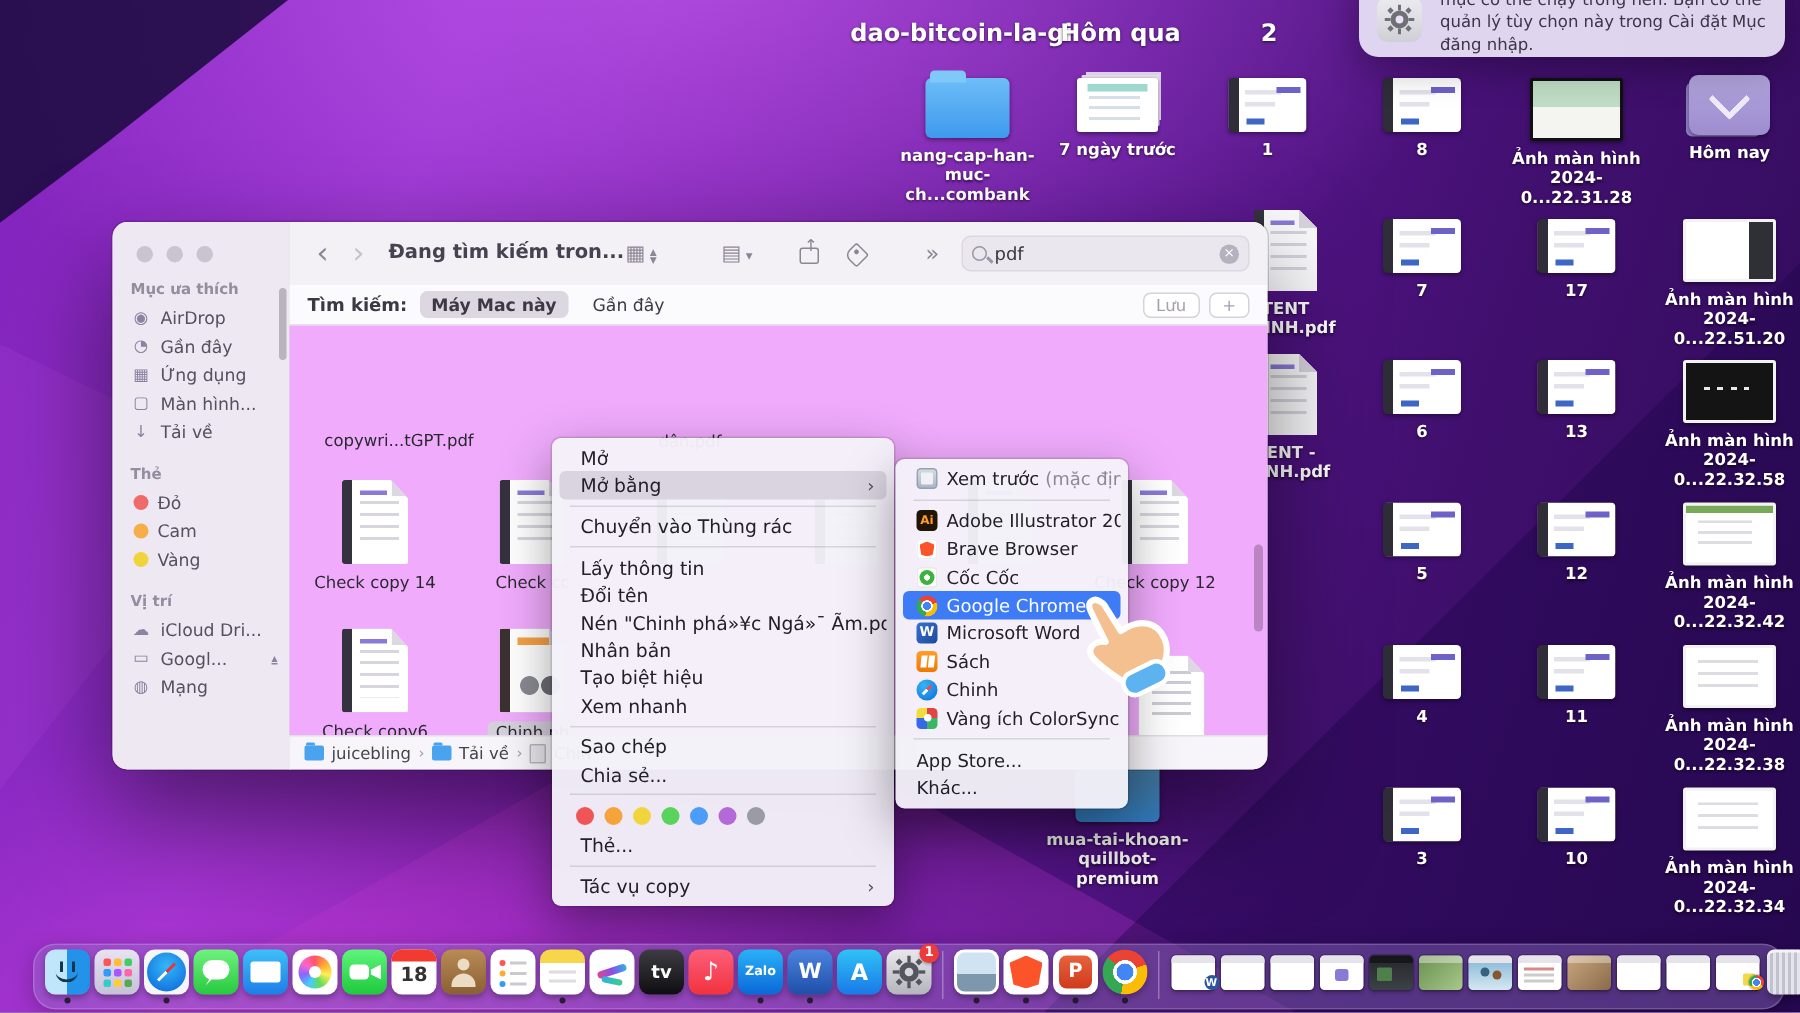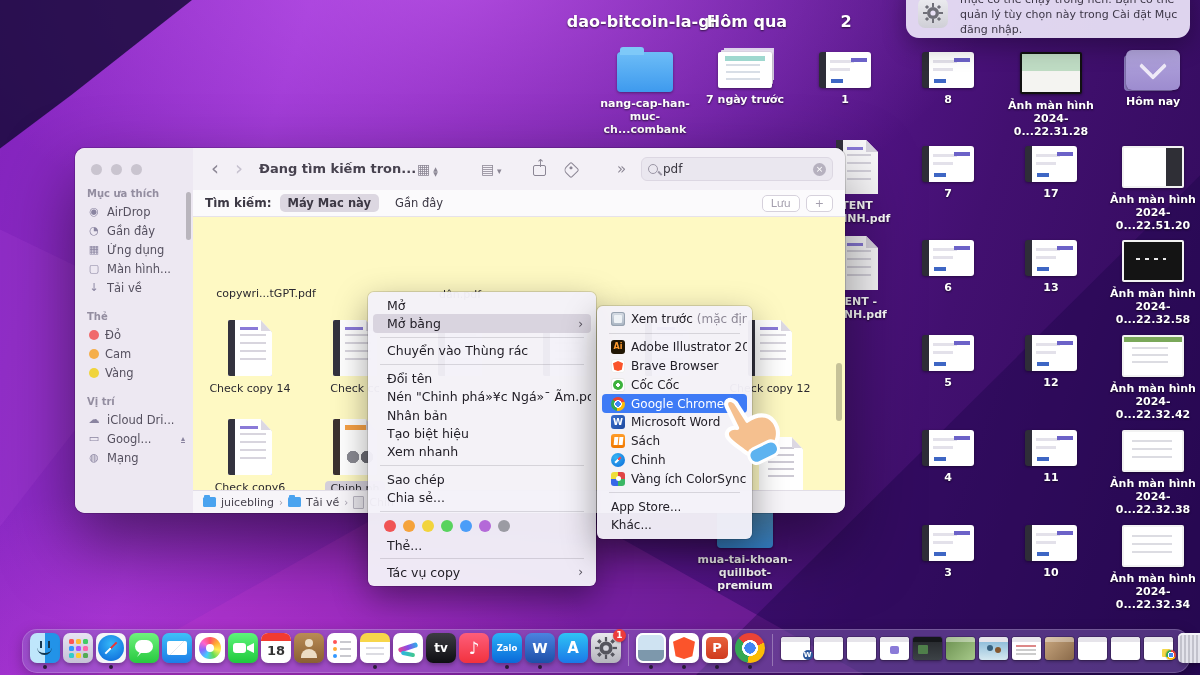--- a/index.html
+++ b/index.html
@@ -95,21 +95,21 @@
   .sq{font-size:12px;color:#3a3740;flex:1;}
   .clearbtn{width:13px;height:13px;border-radius:50%;background:#b6b1bf;color:#fff;font-size:9px;line-height:13px;text-align:center;flex:none;}
 
   .scopebar{position:absolute;left:0;right:0;top:42px;height:27px;background:#fbfafc;border-bottom:1px solid #e6e2ea;display:flex;align-items:center;padding:0 12px;gap:8px;box-sizing:border-box;}
   .scopelabel{font-size:12px;font-weight:bold;color:#3c3844;}
   .pill{font-size:11.5px;color:#3c3844;padding:2px 8px;border-radius:5px;}
   .pill.sel{background:#dcd7e1;font-weight:bold;}
   .scoperight{margin-left:auto;display:flex;gap:6px;}
   .miniBtn{font-size:11px;color:#a49fae;border:1px solid #d6d1dc;border-radius:5px;padding:1px 8px;background:#fff;}
 
-  .content{position:absolute;left:0;right:0;top:69px;bottom:22px;background:#fef9c3;overflow:hidden;}
+  .content{position:absolute;left:0;right:0;top:69px;bottom:22px;background:#f0abfc;overflow:hidden;}
   .plabel{position:absolute;transform:translateX(-50%);font-size:11px;color:#2b2930;white-space:nowrap;}
   .ffile{position:absolute;width:96px;display:flex;flex-direction:column;align-items:center;transform:translateX(-50%);}
   .fpage{width:44px;height:56px;background:#fff;border-radius:2px;box-shadow:0 0 0 1px #e4e0e8,0 1px 2px rgba(0,0,0,.18);position:relative;clip-path:polygon(0 0,74% 0,100% 22%,100% 100%,0 100%);
     background-image:linear-gradient(90deg,#33323e 0 7px,transparent 7px),repeating-linear-gradient(#d8d5de 0 2px,transparent 2px 8px),linear-gradient(#8a7ad8 0 0);
     background-repeat:no-repeat;background-size:100% 100%,26px 32px,18px 3px;background-position:0 0,12px 14px,12px 7px;}
   .fpage .fold{position:absolute;top:0;right:0;width:11px;height:11px;background:#dcd8e2;clip-path:polygon(0 0,100% 100%,0 100%);}
   .fpage.colorful{background-image:linear-gradient(90deg,#3a3130 0 7px,transparent 7px),radial-gradient(circle at 20px 38px,#8a8a92 6px,transparent 6.5px),radial-gradient(circle at 34px 38px,#6d6d75 6px,transparent 6.5px),linear-gradient(#f5a045 0 0);
     background-size:100% 100%,100% 100%,100% 100%,24px 5px;background-position:0 0,0 0,0 0,12px 6px;}
   .fpage.gray{background-image:repeating-linear-gradient(#cdcad4 0 2px,transparent 2px 7px);background-size:26px 30px;background-position:9px 10px;}
   .flabel{font-size:11px;color:#2b2930;margin-top:6px;text-align:center;white-space:pre-line;line-height:13px;}
@@ -558,20 +558,23 @@
       <div class="mrow hl">
         <span>Mở bằng</span>
         <span class="arrow">›</span>
       </div>
       <div class="msep"></div>
       <div class="mrow">
         <span>Chuyển vào Thùng rác</span>
       </div>
       <div class="msep"></div>
       <div class="mrow">
+        <span>Lấy thông tin</span>
+      </div>
+      <div class="mrow">
         <span>Đổi tên</span>
       </div>
       <div class="mrow">
         <span>Nén "Chinh phá»¥c Ngá»¯ Ãm.pdf"</span>
       </div>
       <div class="mrow">
         <span>Nhân bản</span>
       </div>
       <div class="mrow">
         <span>Tạo biệt hiệu</span>

